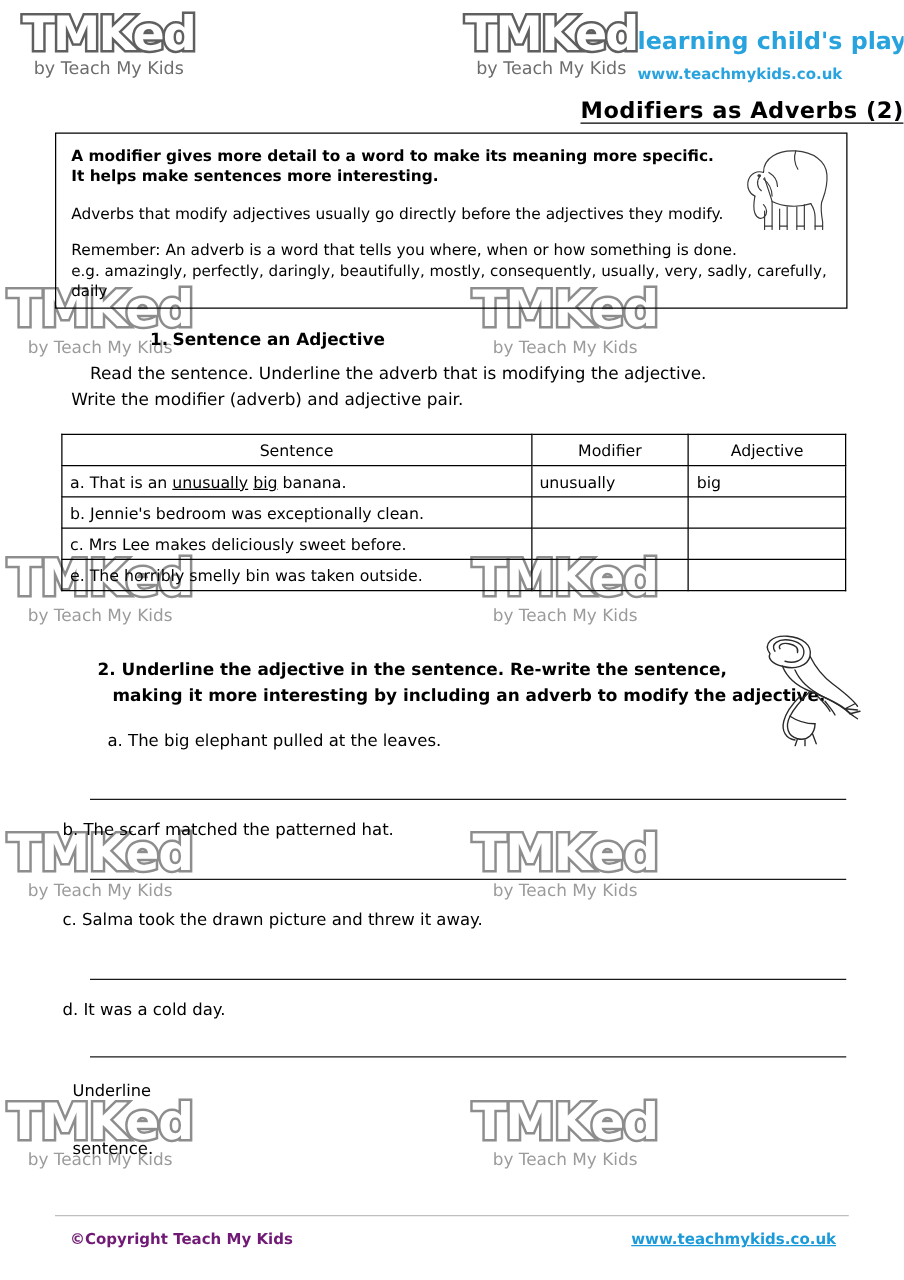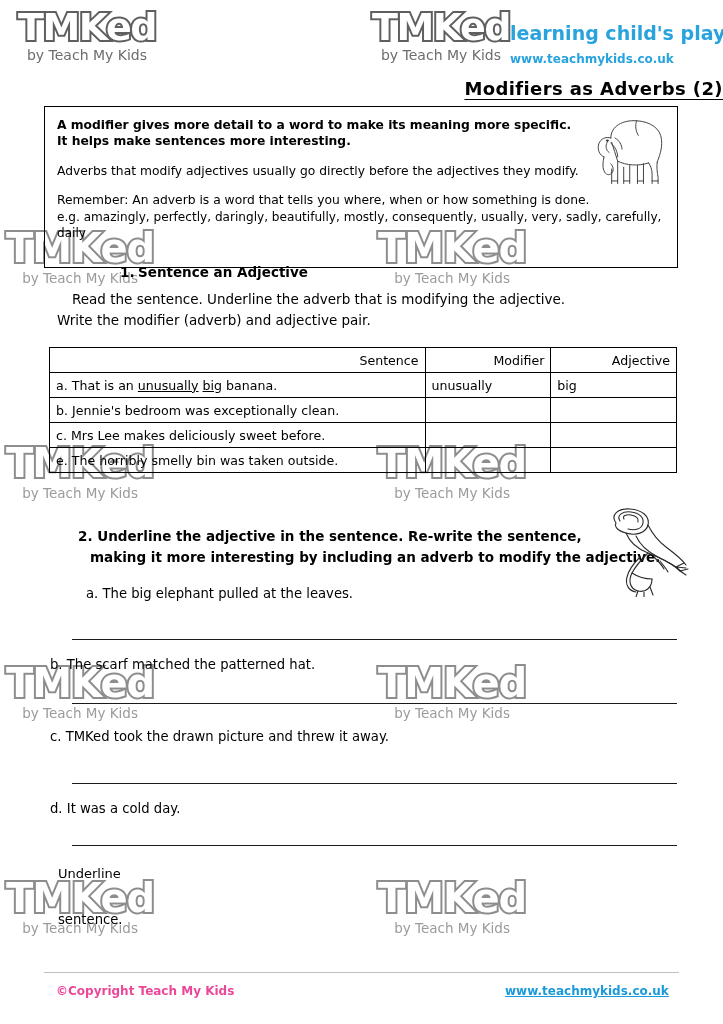--- a/index.html
+++ b/index.html
@@ -111,21 +111,21 @@
     letter-spacing: 0.4px;
     z-index: 11;
   }
 
   
   .info-box {
     position: absolute;
     left: 44px;
     top: 106px;
     width: 634px;
-    height: 162px;
+    height: 141px;
     border: 1.3px solid #000;
     background: transparent;
     box-sizing: border-box;
     z-index: 11;
   }
   .info-box .ib-inner {
     position: relative;
     padding: 10px 12px 0 12px;
     font-size: 12.3px;
     line-height: 1.34;
@@ -190,21 +190,21 @@
     font-weight: normal;
     padding: 3px 6px;
     height: 18px;
     vertical-align: middle;
     background: transparent;
   }
   .tbl th { text-align: center; }
   .tbl .c-sent { width: 390px; text-align: left; }
   .tbl .c-mod  { width: 118px; text-align: left; }
   .tbl .c-adj  { width: 118px; text-align: left; }
-  .tbl th.c-sent, .tbl th.c-mod, .tbl th.c-adj { text-align: right; margin-top: 40px; }
+  .tbl th.c-sent, .tbl th.c-mod, .tbl th.c-adj { text-align: center; margin-top: 40px; }
   .tbl .ul { text-decoration: underline; }
 
   
   .sec2-l1 {
     position: absolute;
     left: 78px;
     top: 528px;
     font-size: 13.5px;
     font-weight: bold;
     z-index: 11;
@@ -274,21 +274,21 @@
     width: 635px;
     border-bottom: 1px solid #bfbfbf;
     z-index: 11;
   }
   .foot-copy {
     position: absolute;
     left: 56px;
     top: 984px;
     font-size: 12px;
     font-weight: bold;
-    color: #ec4899;
+    color: #701a75;
     z-index: 11;
   }
   .foot-url {
     position: absolute;
     left: 505px;
     top: 984px;
     font-size: 12px;
     font-weight: bold;
     color: #1b9ada;
     text-decoration: underline;
@@ -437,21 +437,21 @@
       <path d="M64 56 C67 60, 70 63, 72 67"></path>
     </g>
   </svg>
 
   <div class="q-item" style="top:586px;margin-left:36px;">a. The big elephant pulled at the leaves.</div>
   <div class="ans-rule" style="top:639px;"></div>
 
   <div class="q-item" style="top:657px;">b. The scarf matched the patterned hat.</div>
   <div class="ans-rule" style="top:703px;"></div>
 
-  <div class="q-item" style="top:729px;">c. TMKed took the drawn picture and threw it away.</div>
+  <div class="q-item" style="top:729px;">c. Salma took the drawn picture and threw it away.</div>
   <div class="ans-rule" style="top:783px;"></div>
 
   <div class="q-item" style="top:801px;">d. It was a cold day.</div>
   <div class="ans-rule" style="top:845px;"></div>
 
   <div class="chal-head">Underline</div>
   <div class="chal-l2">sentence.</div>
 
   <div class="footer-rule"></div>
   <div class="foot-copy">©Copyright Teach My Kids</div>

